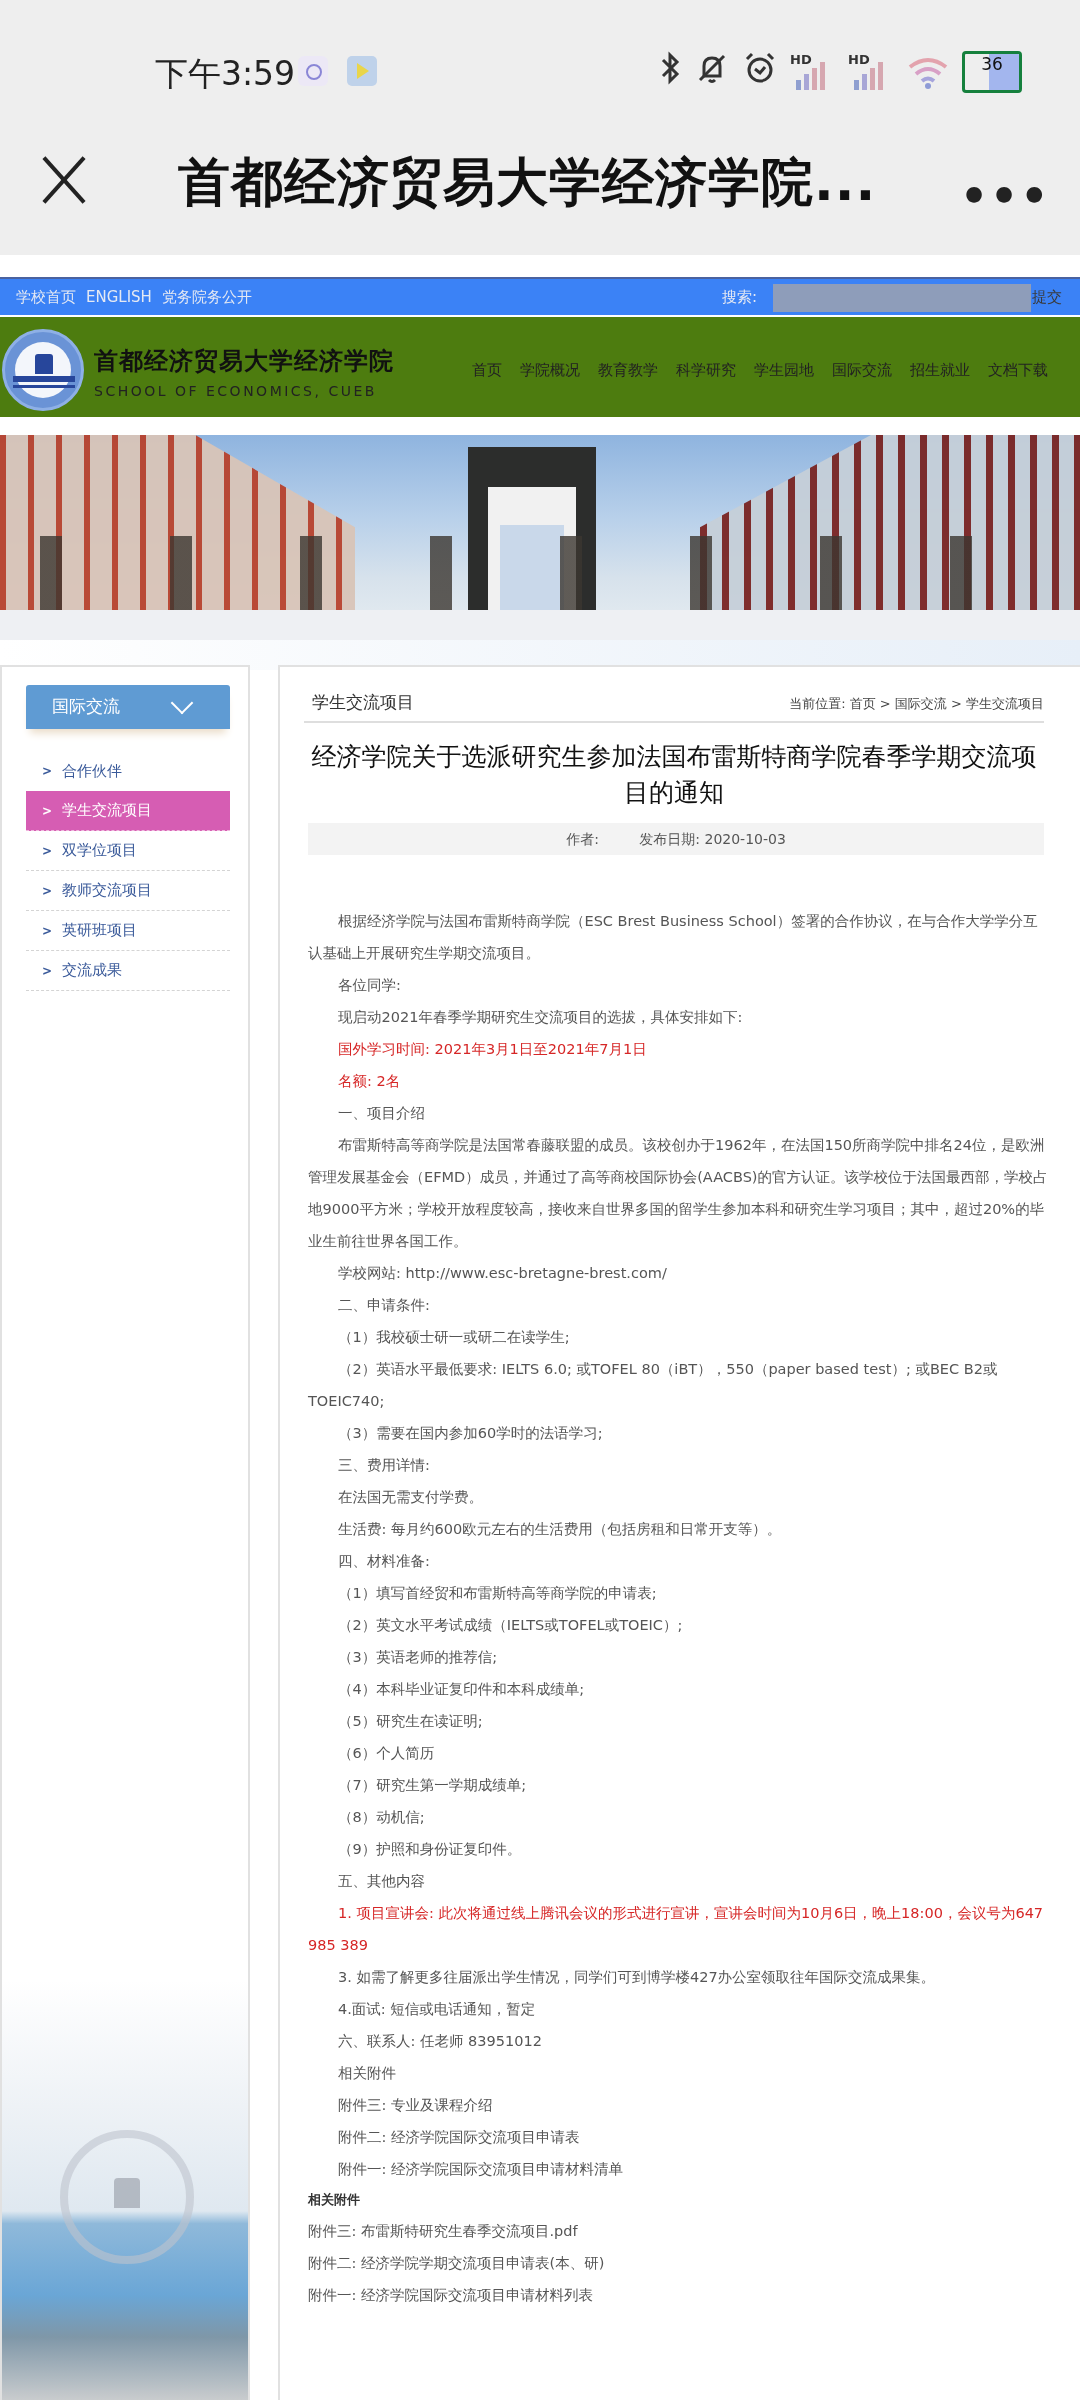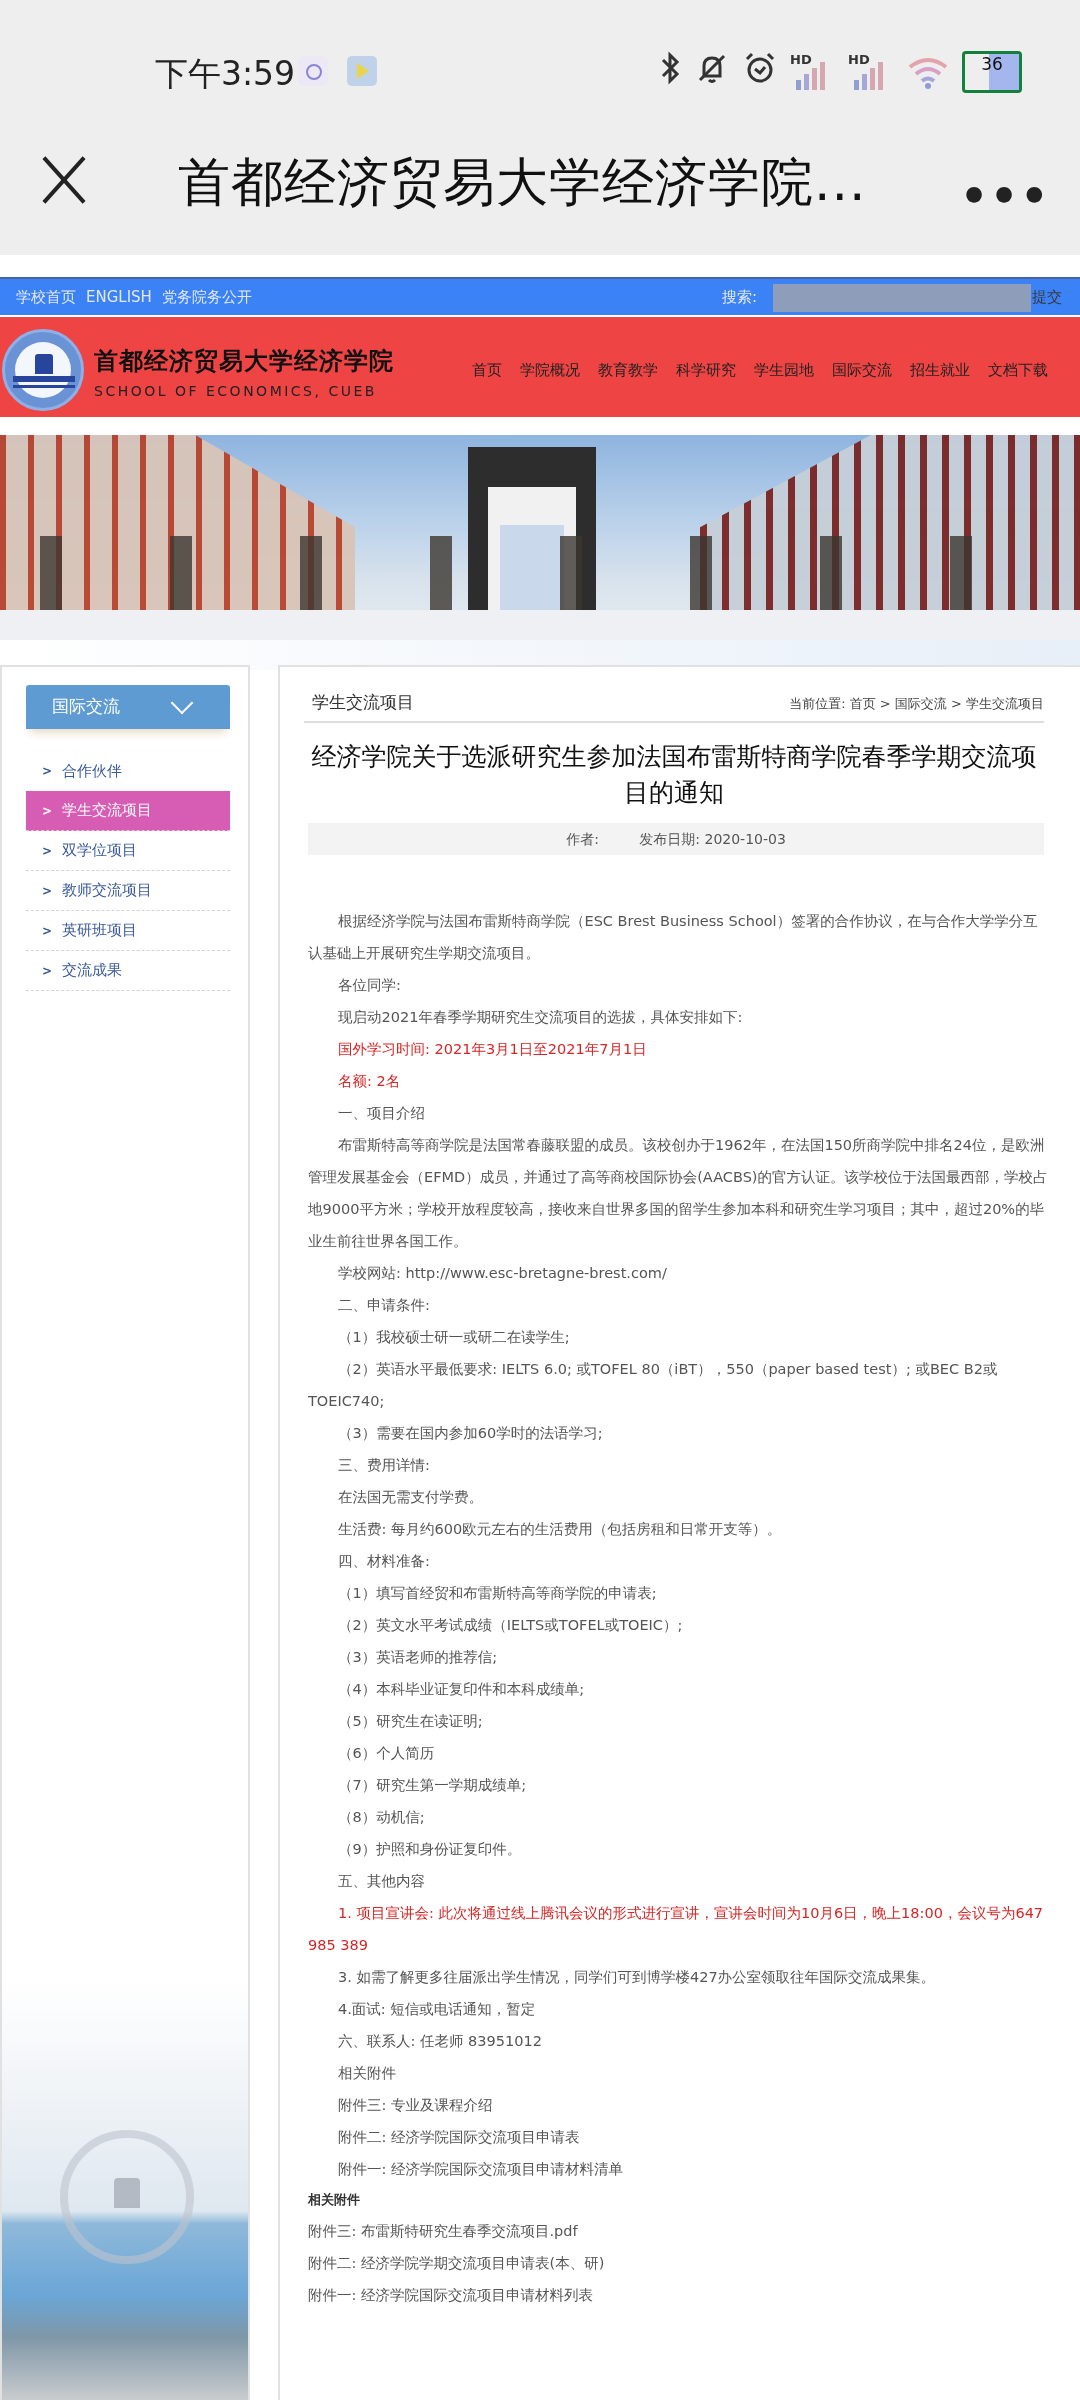--- a/index.html
+++ b/index.html
@@ -28,33 +28,33 @@
   .battery { width: 60px; height: 42px; border: 3px solid #15803d; border-radius: 4px; position: relative; overflow: hidden; }
   .battery .fill { position: absolute; right: 0; top: 0; bottom: 0; width: 55%; background: #a3b6ee; }
   .battery .pct { position: absolute; left: 0; right: 0; top: 0; text-align: center; font-size: 17px; line-height: 20px; color: #111; }
 
   
   .titlebar { position: absolute; left: 0; top: 130px; width: 1080px; height: 125px; background: #eeeeee; }
   .close-btn { position: absolute; left: 38px; top: 22px; width: 52px; height: 52px; }
   .close-btn::before, .close-btn::after { content: ""; position: absolute; left: 24px; top: -2px; width: 4px; height: 60px; background: #222; }
   .close-btn::before { transform: rotate(42deg); }
   .close-btn::after { transform: rotate(-42deg); }
-  .page-title { position: absolute; left: 178px; top: 18px; font-size: 52px; color: #111; font-weight: normal; white-space: nowrap; letter-spacing: 1px; }
+  .page-title { position: absolute; left: 178px; top: 18px; font-size: 52px; color: #111; font-weight: bold; white-space: nowrap; letter-spacing: 1px; }
   .more-btn { position: absolute; left: 960px; top: 40px; font-size: 44px; color: #222; letter-spacing: 2px; font-weight: bold; }
 
   
   .site { position: absolute; left: 0; top: 255px; width: 1080px; height: 2145px; background: #ffffff; }
   .topbar { position: absolute; left: 0; top: 22px; width: 1080px; height: 38px; background: #3b82f6; border-top: 2px solid #4a62a0; }
   .topbar a { color: #e5e9f3; font-size: 15px; text-decoration: none; }
   .tb-links { position: absolute; left: 16px; top: 9px; display: flex; gap: 10px; }
   .tb-search-label { position: absolute; left: 722px; top: 9px; color: #e5e9f3; font-size: 15px; }
   .tb-search { position: absolute; left: 773px; top: 5px; width: 258px; height: 28px; background: #8e9dba; border: none; }
   .tb-submit { position: absolute; left: 1032px; top: 9px; font-size: 15px; color: #3a3a3a; background: none; border: none; }
 
-  .header { position: absolute; left: 0; top: 62px; width: 1080px; height: 100px; background: #ef4444; }
+  .header { position: absolute; left: 0; top: 62px; width: 1080px; height: 100px; background: #4d7c0f; }
   .logo-emblem { position: absolute; left: 2px; top: 12px; width: 82px; height: 82px; border-radius: 50%; background: #6a93d6; border: 3px solid #8eb0e6; overflow: hidden; }
   .logo-emblem .inner { position: absolute; left: 10px; top: 10px; width: 56px; height: 56px; border-radius: 50%; background: #f3f6fb; }
   .logo-emblem .gate { position: absolute; left: 30px; top: 22px; width: 18px; height: 20px; background: #27469b; border-radius: 3px 3px 0 0; }
   .logo-emblem .wave { position: absolute; left: 8px; top: 44px; width: 62px; height: 6px; background: #27469b; }
   .logo-emblem .wave2 { position: absolute; left: 8px; top: 53px; width: 62px; height: 3px; background: #27469b; }
   .logo-cn { position: absolute; left: 94px; top: 28px; font-size: 24px; color: #111; font-weight: bold; letter-spacing: 1px; }
   .logo-en { position: absolute; left: 94px; top: 66px; font-size: 14px; color: #222; letter-spacing: 2.5px; }
   .mainnav { position: absolute; left: 472px; top: 44px; display: flex; gap: 18px; }
   .mainnav a { color: #222; font-size: 15px; text-decoration: none; }
 

